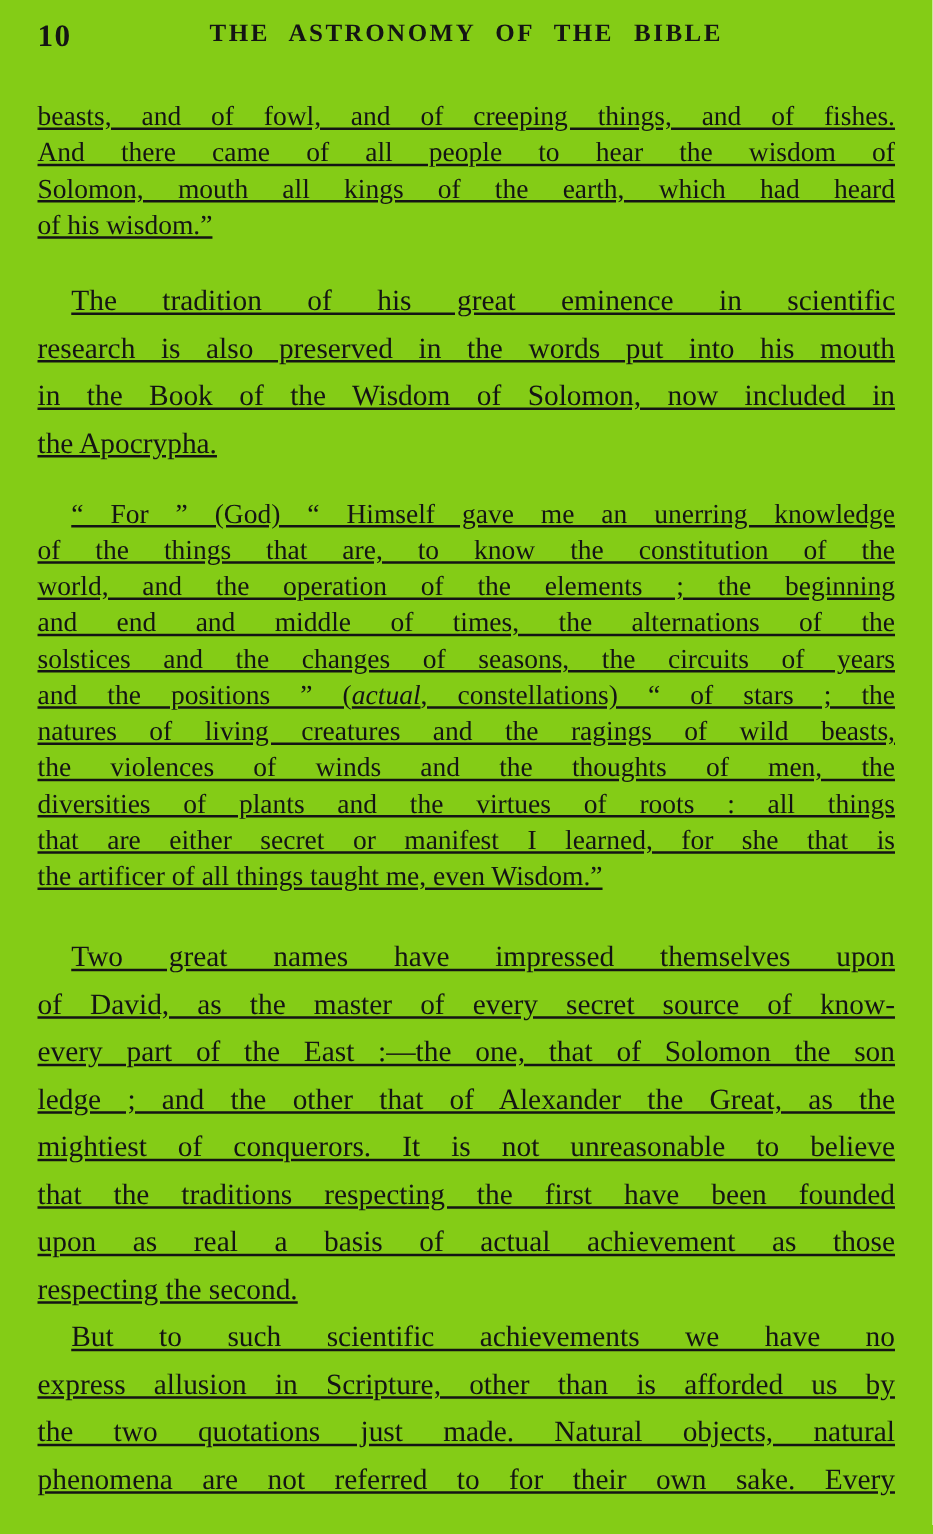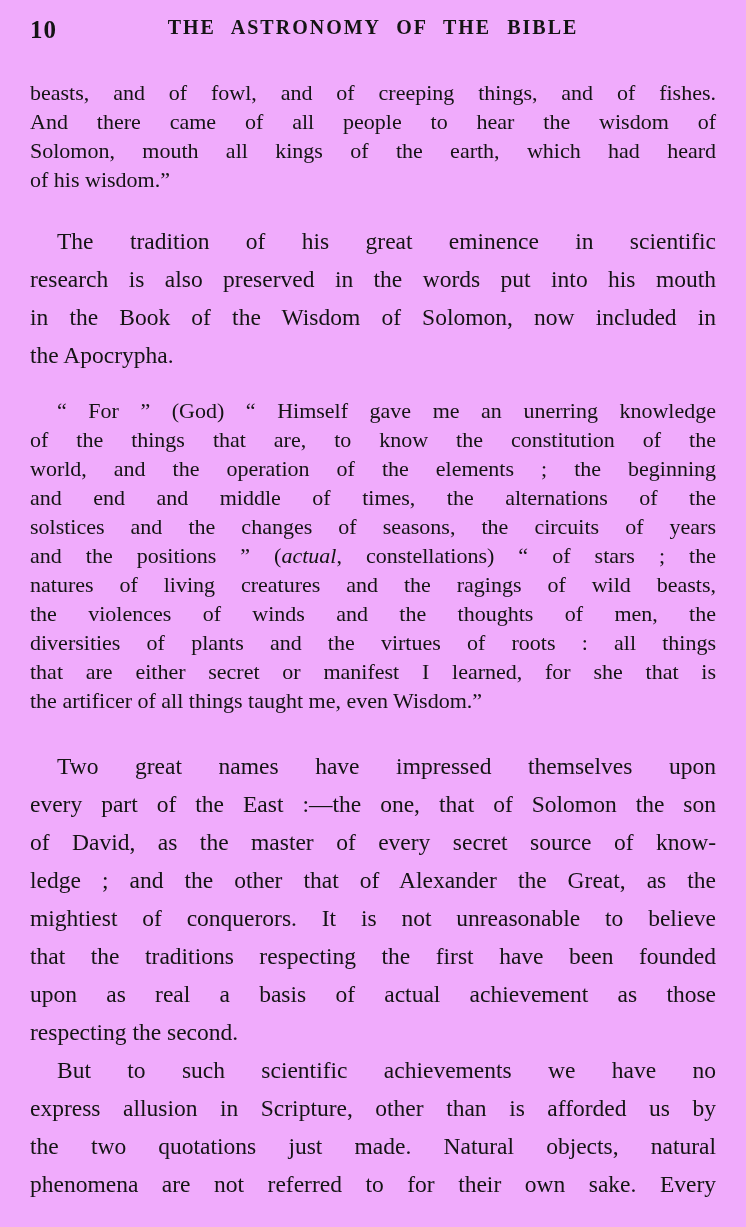--- a/index.html
+++ b/index.html
@@ -4,21 +4,21 @@
 <style>
   html, body {
     margin: 0;
     padding: 0;
     background: #ffffff;
   }
   .page {
     position: relative;
     width: 746px;
     height: 1227px;
-    background: #f0abfc;
+    background: #84cc16;
     color: #141414;
     font-family: "Liberation Serif", serif;
     box-sizing: border-box;
     padding: 16px 30px 0 30px;
     overflow: hidden;
   }
   .running-head {
     position: relative;
     height: 32px;
     margin-bottom: 0;
@@ -35,20 +35,21 @@
     display: block;
     text-align: center;
     font-size: 20px;
     font-weight: bold;
     letter-spacing: 2px;
     word-spacing: 9px;
     white-space: nowrap;
   }
   .text-block {
     width: 686px;
+    text-decoration: underline;
   }
   .para { margin: 0; }
   .para .line {
     text-align: justify;
     text-align-last: justify;
     white-space: normal;
   }
   .para .line.lastline { text-align-last: left; }
   .para .line.indent { text-indent: 27px; }
   .para.body .line {
@@ -97,22 +98,22 @@
         <div class="line">solstices and the changes of seasons, the circuits of years</div>
         <div class="line">and the positions ” (<i>actual</i>, constellations) “ of stars ; the</div>
         <div class="line">natures of living creatures and the ragings of wild beasts,</div>
         <div class="line">the violences of winds and the thoughts of men, the</div>
         <div class="line">diversities of plants and the virtues of roots : all things</div>
         <div class="line">that are either secret or manifest I learned, for she that is</div>
         <div class="line lastline">the artificer of all things taught me, even Wisdom.”</div>
       </div>
       <div class="para body">
         <div class="line indent">Two great names have impressed themselves upon</div>
+        <div class="line">of David, as the master of every secret source of know-</div>
         <div class="line">every part of the East :—the one, that of Solomon the son</div>
-        <div class="line">of David, as the master of every secret source of know-</div>
         <div class="line">ledge ; and the other that of Alexander the Great, as the</div>
         <div class="line">mightiest of conquerors.  It is not unreasonable to believe</div>
         <div class="line">that the traditions respecting the first have been founded</div>
         <div class="line">upon as real a basis of actual achievement as those</div>
         <div class="line lastline">respecting the second.</div>
       </div>
       <div class="para body">
         <div class="line indent">But to such scientific achievements we have no</div>
         <div class="line">express allusion in Scripture, other than is afforded us by</div>
         <div class="line">the two quotations just made.  Natural objects, natural</div>

